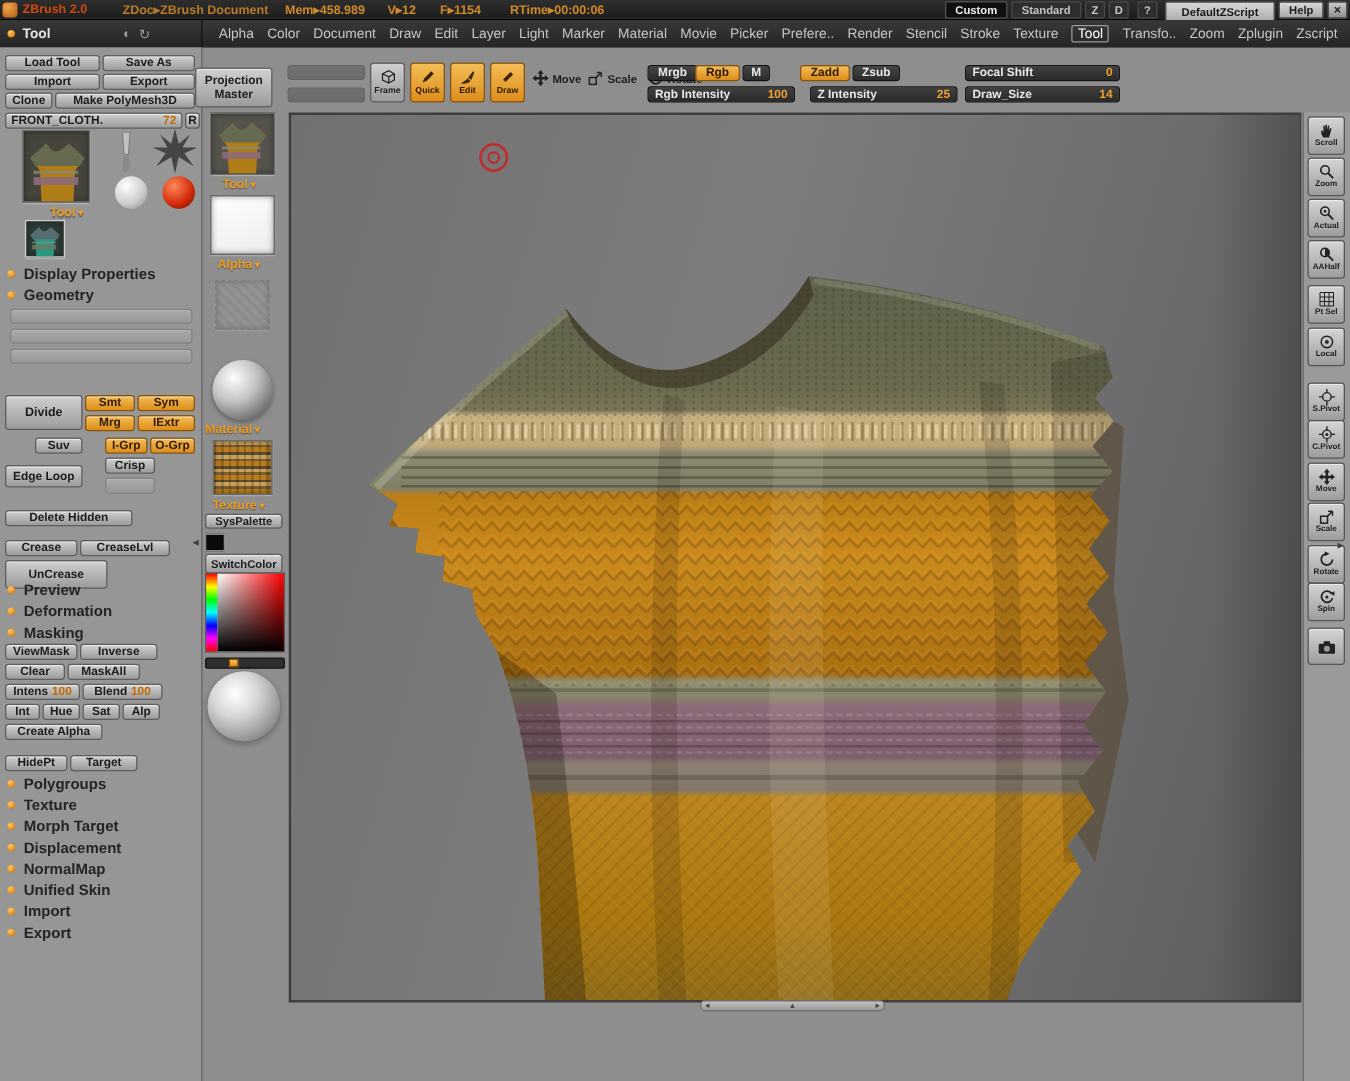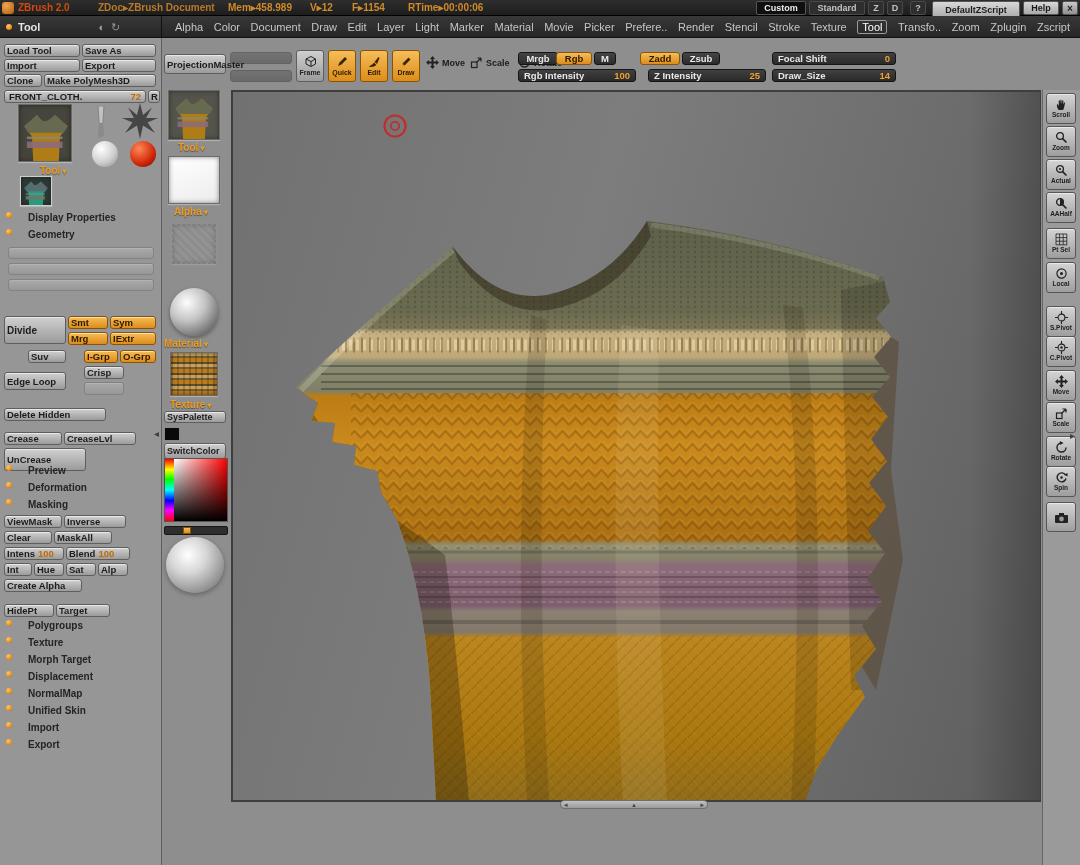--- a/index.html
+++ b/index.html
@@ -1,32 +1,32 @@
 <!DOCTYPE html>
 <html><head>
 <meta charset="utf-8">
 <style>
 *{box-sizing:border-box;margin:0;padding:0}
 body{font-family:"Liberation Sans",sans-serif;background:#444}
 #app{position:relative;width:1080px;height:865px;background:#8e8e8e;overflow:hidden;font-size:10px}
 .abs{position:absolute}
 
-.btn{position:absolute;display:flex;align-items:center;justify-content:flex-start;background:linear-gradient(#d0d0d0,#9b9b9b);border:1px solid #5e5e5e;border-radius:3px;font-weight:bold;font-size:9.5px;color:#1c1c1c;box-shadow:inset 0 1px 0 rgba(255,255,255,.55);cursor:pointer;white-space:nowrap;padding:4px 2px}
+.btn{position:absolute;display:flex;align-items:center;justify-content:center;background:linear-gradient(#d0d0d0,#9b9b9b);border:1px solid #5e5e5e;border-radius:3px;font-weight:bold;font-size:9.5px;color:#1c1c1c;box-shadow:inset 0 1px 0 rgba(255,255,255,.55);cursor:pointer;white-space:nowrap;padding:4px 2px}
 .btn.org{background:linear-gradient(#f5bd58,#dd8d1a);border-color:#8a5408;color:#2e1a00}
 .btn.dis{opacity:.35}
 .btn .v,.sl .v{color:#c46a00;margin-left:3px}
 
 .sl{position:absolute;display:flex;align-items:center;justify-content:space-between;background:linear-gradient(#404040,#2a2a2a);border:1px solid #151515;border-radius:3px;color:#e8e8e8;font-weight:bold;font-size:9.5px;padding:0 5px;white-space:nowrap}
 .sl .v{color:#f0a030}
 .sl.dis{opacity:.35}
 
 .db{position:absolute;display:flex;align-items:center;justify-content:center;background:linear-gradient(#454545,#2b2b2b);border:1px solid #141414;border-radius:3px;color:#e8e8e8;font-weight:bold;font-size:9.5px;cursor:pointer}
 .db.org{background:linear-gradient(#f5bd58,#dd8d1a);border-color:#8a5408;color:#2e1a00}
 
-.hdr{position:absolute;display:flex;gap:16px;font-weight:bold;color:#242424;font-size:10px;cursor:pointer}
+.hdr{position:absolute;display:flex;align-items:center;gap:7px;font-weight:bold;color:#242424;font-size:12px;cursor:pointer}
 .hdr .dot{width:6px;height:6px;border-radius:50%;background:radial-gradient(circle at 35% 30%,#ffc868,#e8941c 60%,#9c5d06);flex:0 0 6px}
 
 .olabel{position:absolute;color:#ef9b1e;font-weight:bold;font-size:10px;text-shadow:0 1px 1px rgba(0,0,0,.45);cursor:pointer}
 .olabel::after{content:" ▾";font-size:8px}
 .thumb{position:absolute;border:1px solid #6a6a6a;box-shadow:inset 0 0 5px rgba(0,0,0,.45),0 1px 1px rgba(255,255,255,.3);overflow:hidden}
 .sphere{position:absolute;border-radius:50%}
 .tt{position:absolute;top:2px;font-size:10px;font-weight:bold;color:#d08a28;white-space:nowrap}
 .menu-item{color:#c6c6c6;font-size:11px;cursor:pointer;white-space:nowrap}
 .menu-item.active{border:1px solid #9a9a9a;border-radius:2px;padding:0 4px;color:#fff}
 .rt{position:absolute;left:1046px;width:30px;height:31px;background:linear-gradient(#d4d4d4,#9d9d9d);border:1px solid #565656;border-radius:3px;display:flex;flex-direction:column;align-items:center;justify-content:center;cursor:pointer;box-shadow:inset 0 1px 0 rgba(255,255,255,.5)}
@@ -400,21 +400,21 @@
       <span class="dot"></span>
       <span>Import</span>
     </div>
   <div class="hdr" style="left:6px;top:739px">
       <span class="dot"></span>
       <span>Export</span>
     </div>
 
   <div class="abs" style="left:154px;top:428px;color:#3f3f3f;font-size:10px">◂</div>
 
-  <div class="btn" style="left:164px;top:54px;width:62px;height:20px;flex-direction:row;line-height:11px">
+  <div class="btn" style="left:156px;top:54px;width:62px;height:32px;flex-direction:column;line-height:11px">
     <span>Projection</span>
       <span>Master</span>
   </div>
 
   <div class="thumb" style="left:168px;top:90px;width:52px;height:50px;background:#55544c">
     <svg width="50" height="48" viewBox="0 0 40 44">
         <use href="#g-mini"></use>
       </svg>
   </div>
   <div class="olabel" style="left:178px;top:142px">Tool</div>

